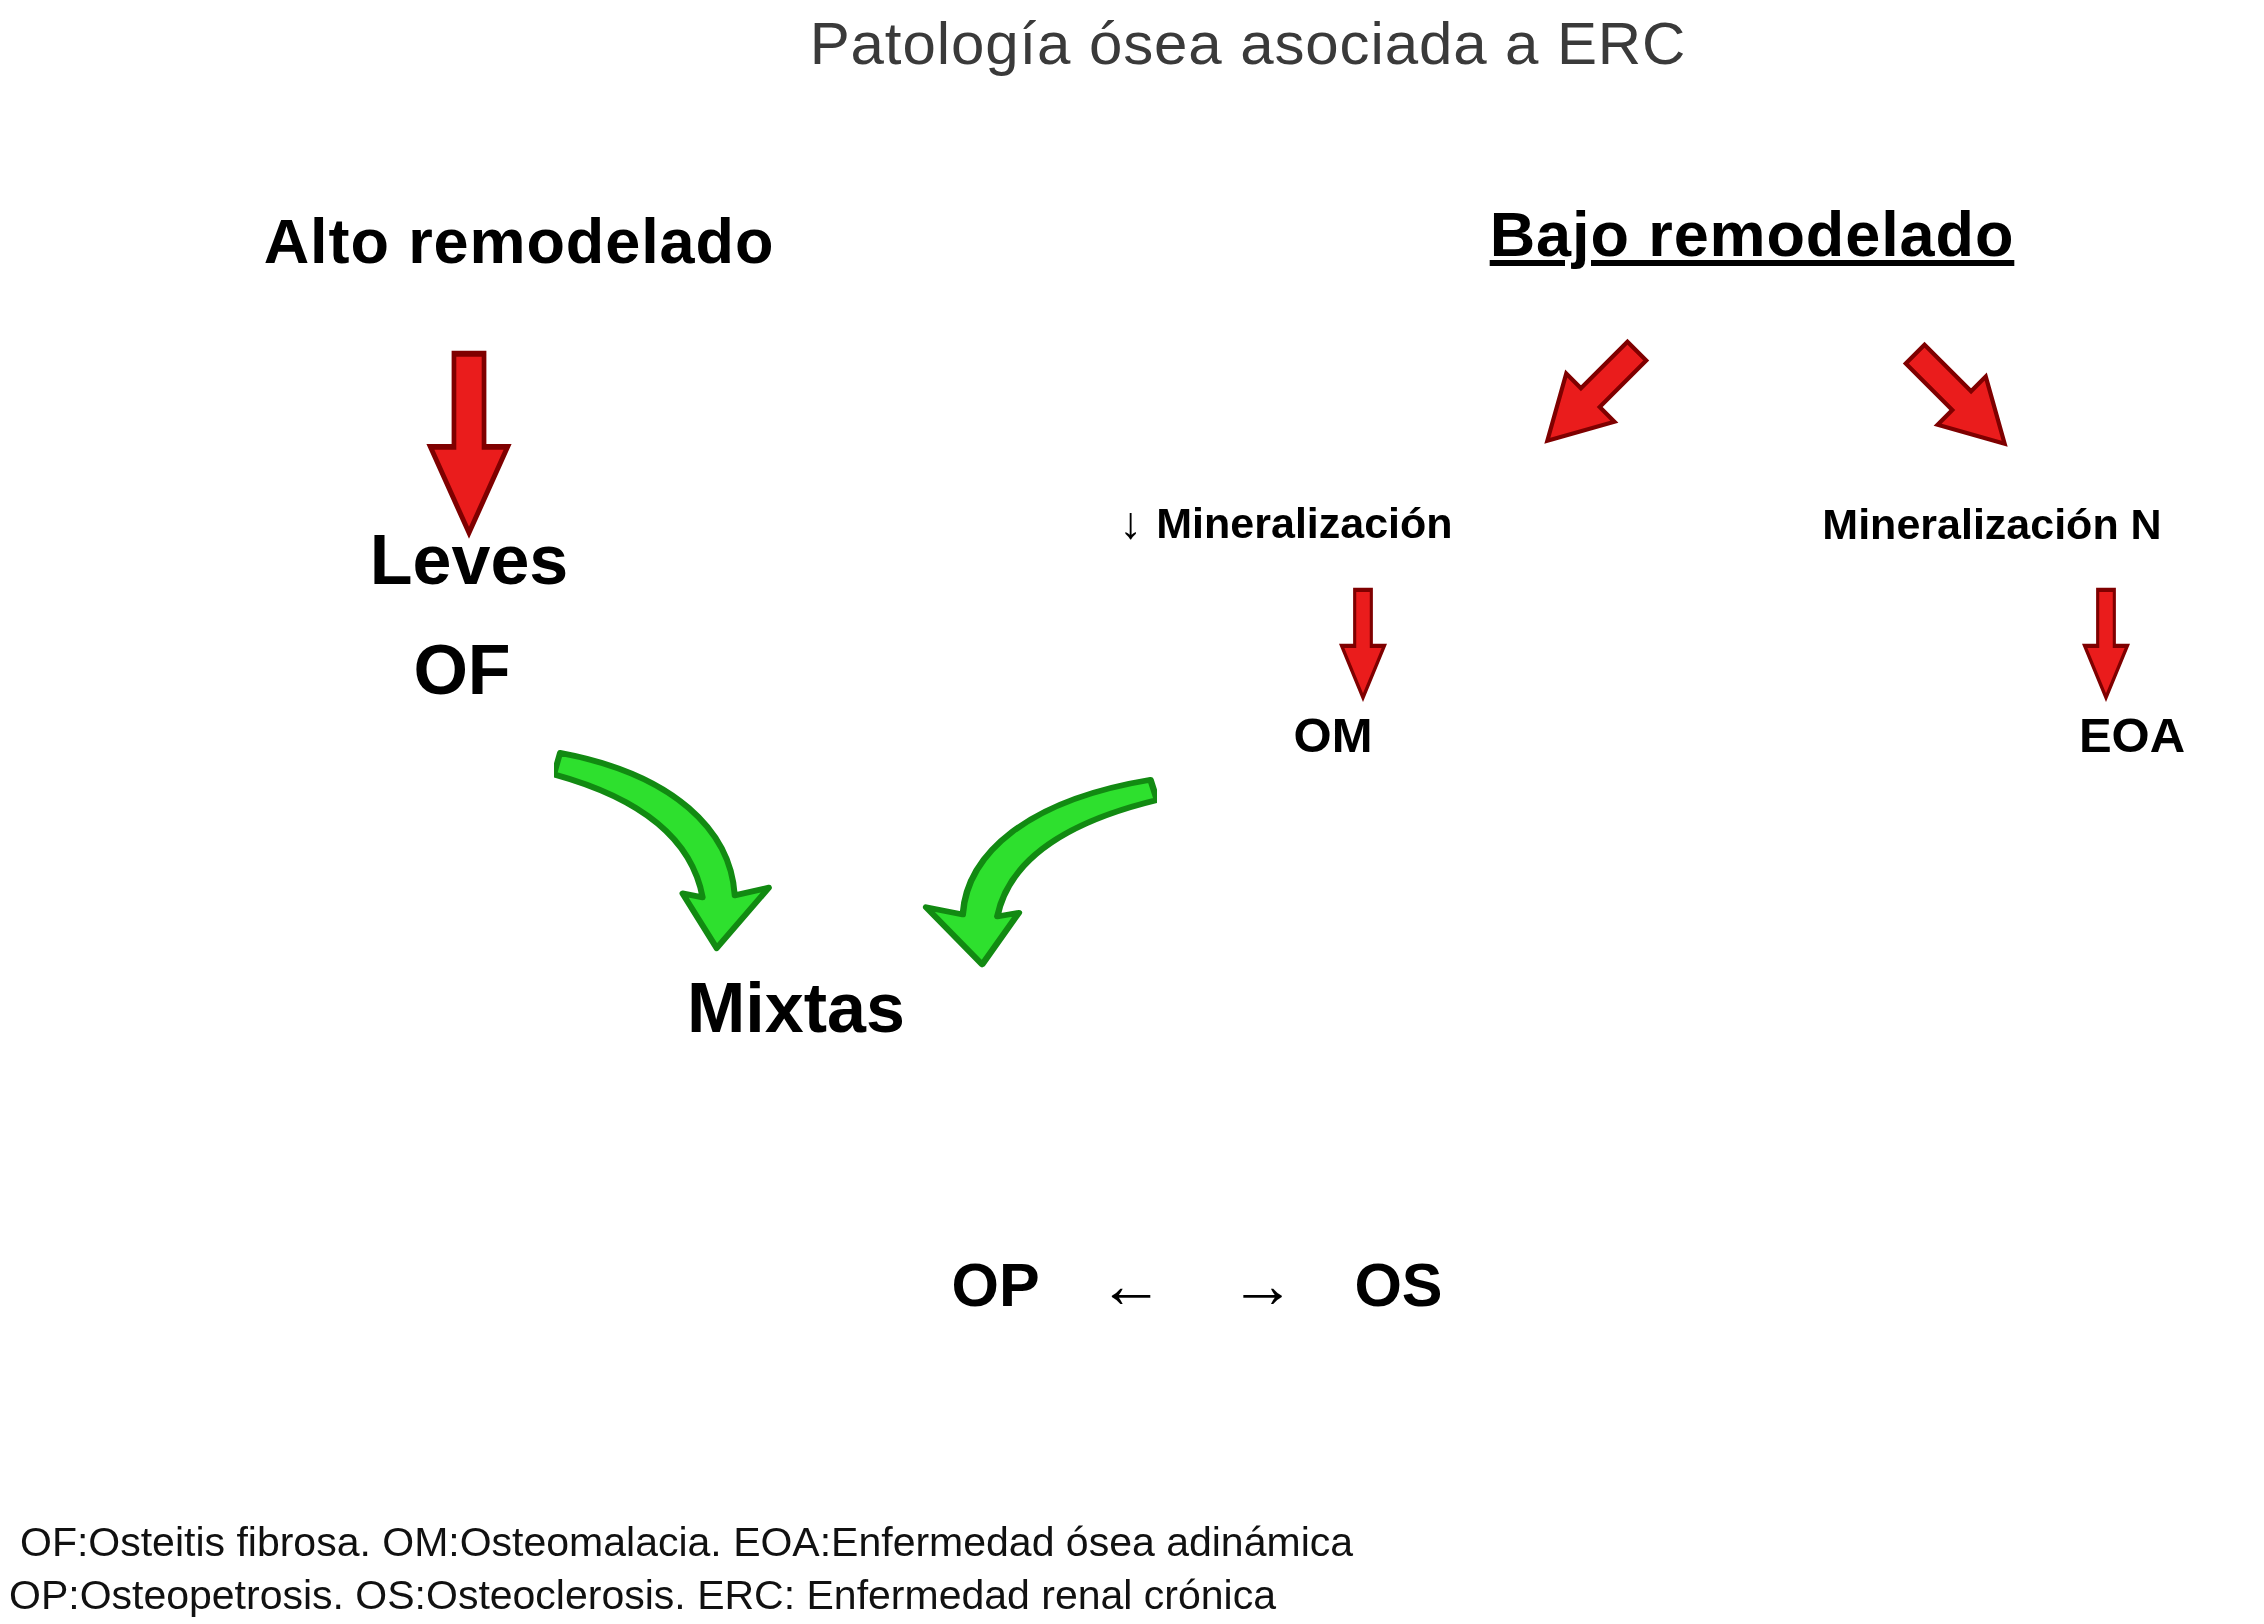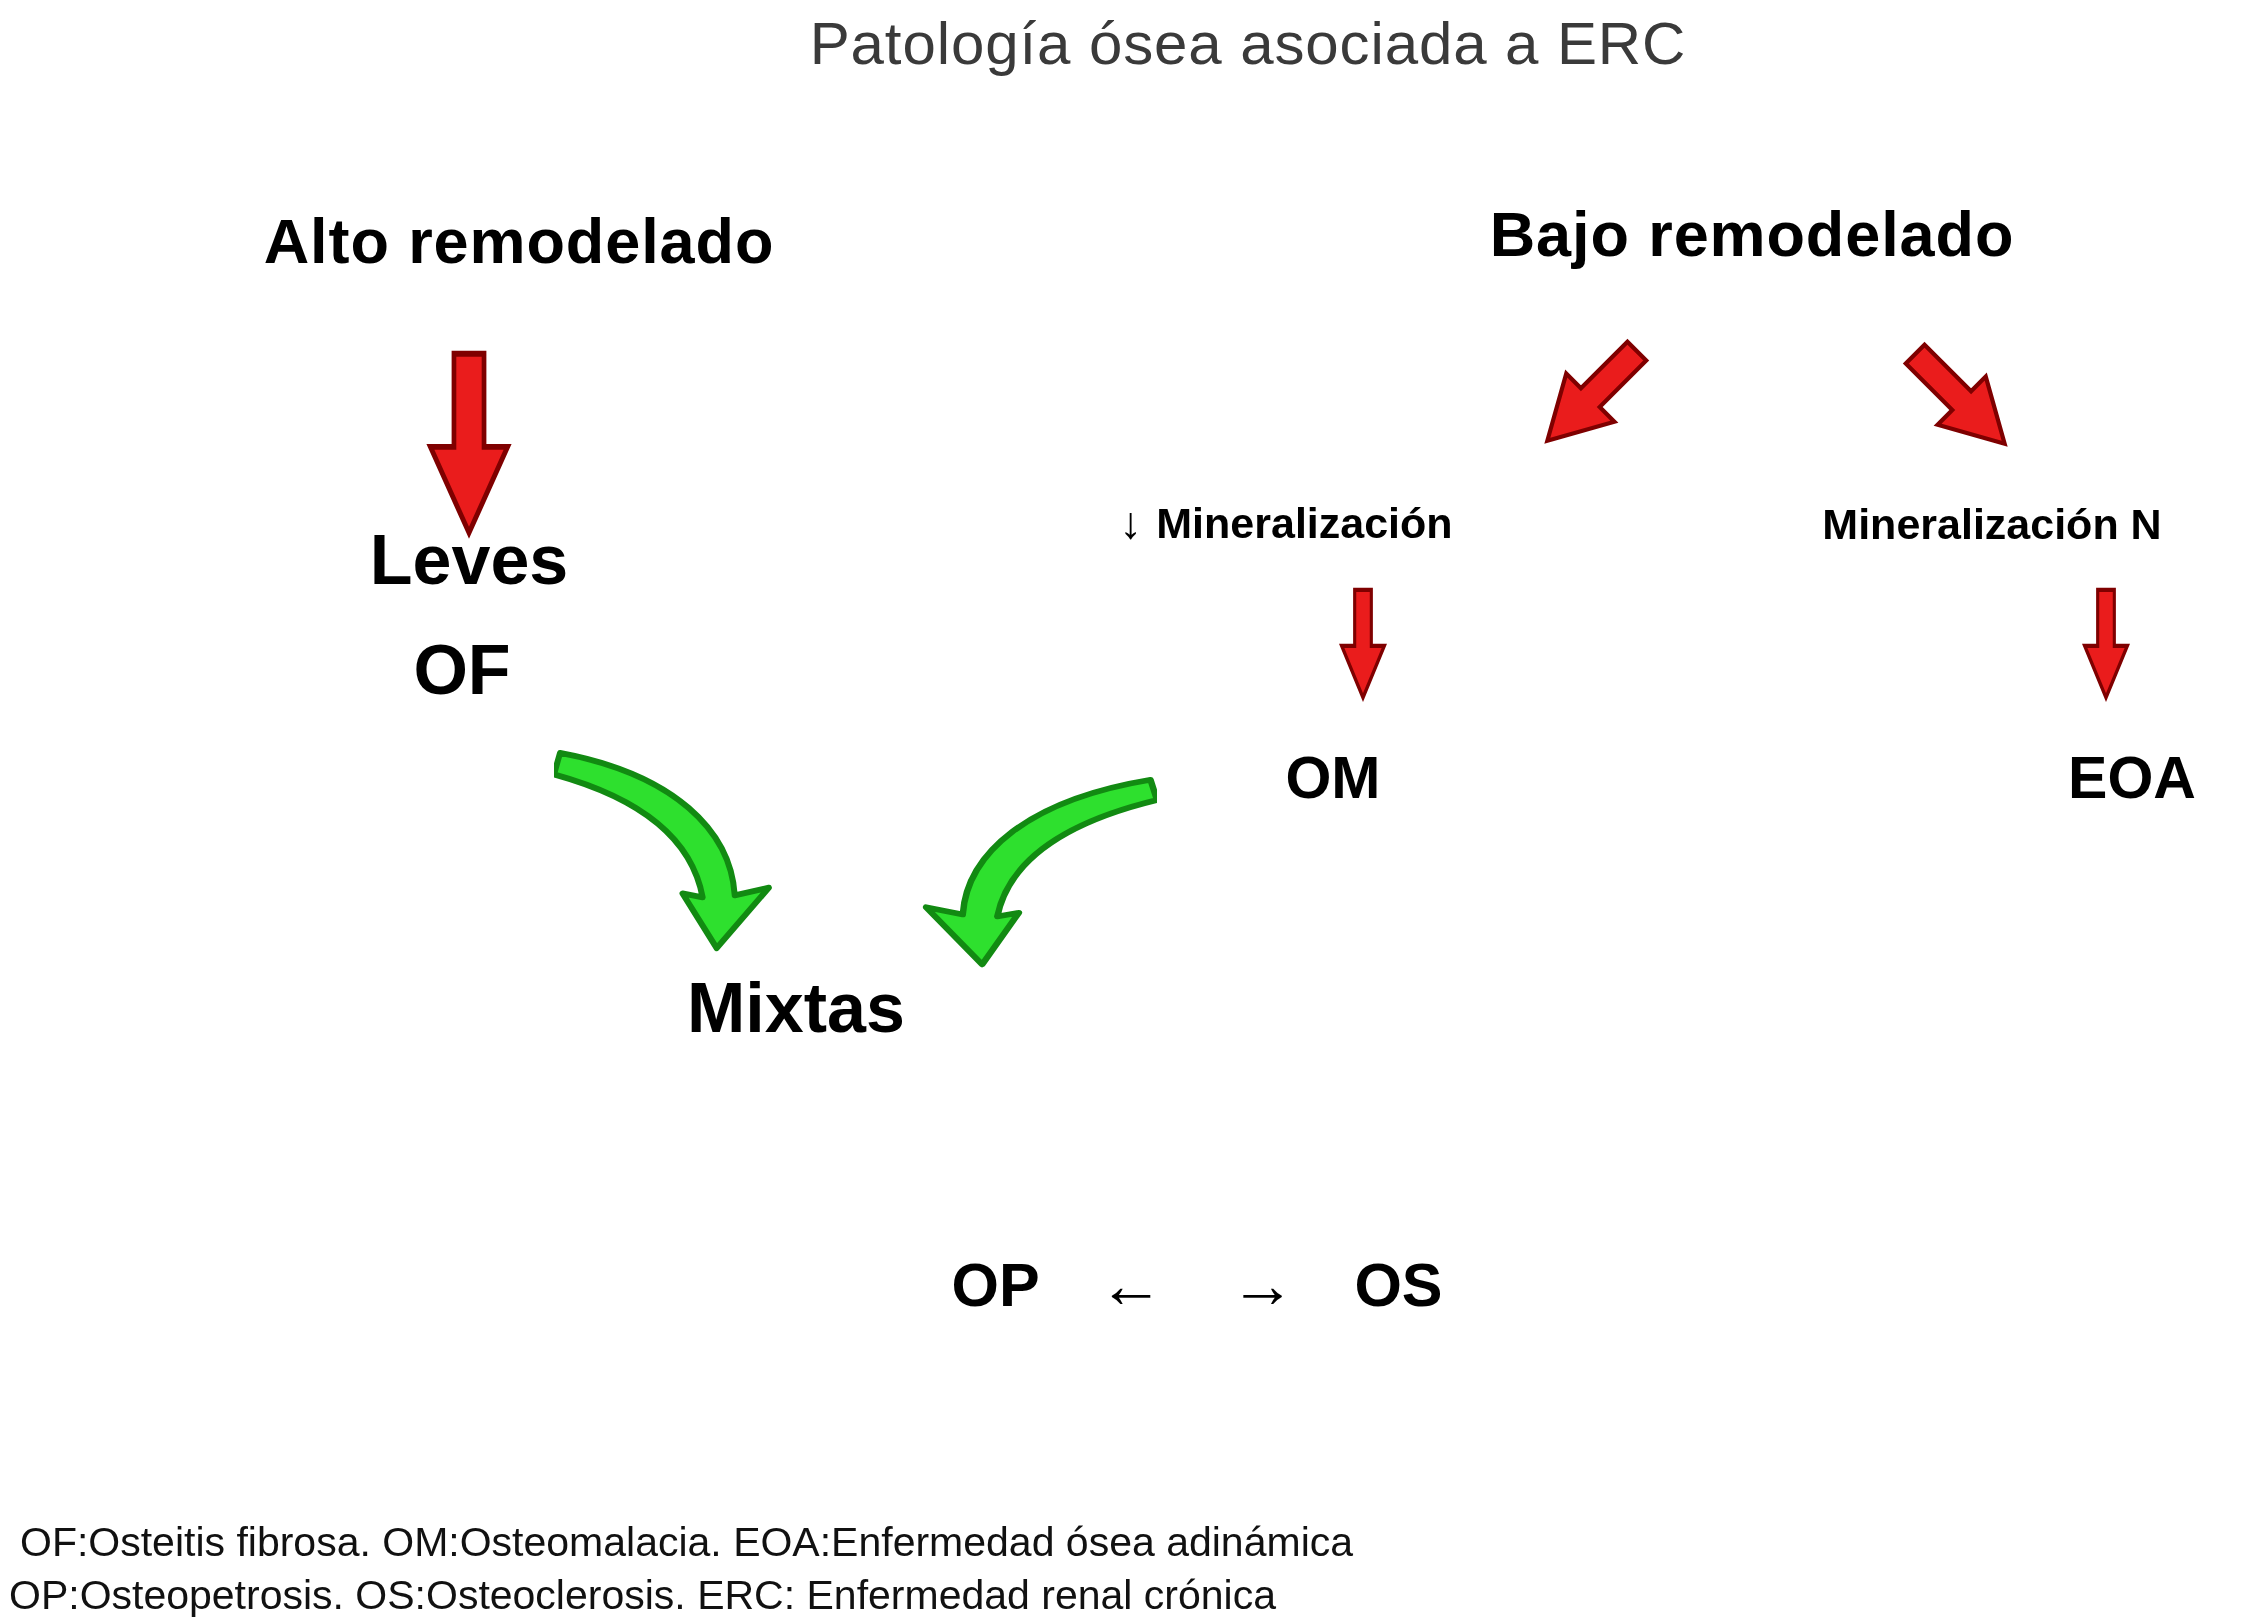--- a/index.html
+++ b/index.html
@@ -10,21 +10,21 @@
     font-family: "Liberation Sans", sans-serif;
     color: #000000;
     overflow: hidden;
   }
   .abs { position: absolute; white-space: nowrap; }
   .center { transform: translateX(-50%); }
   .title { font-size: 60px; font-weight: 400; color: #3a3a3a; letter-spacing: 0.9px; }
   .h1 { font-size: 63px; font-weight: 700; letter-spacing: 0.9px; }
   .h2 { font-size: 70px; font-weight: 700; }
   .h3 { font-size: 43px; font-weight: 700; }
-  .code-lg { font-size: 59px; font-weight: 700; margin-top: 37px; }
+  .code-lg { font-size: 49px; font-weight: 700; }
   .row { display: flex; align-items: baseline; gap: 14.4px; }
   .glyph { font-weight: 400; font-size: 45px; }
   .bottomline {
     display: flex; align-items: center; gap: 52px;
     font-size: 61px; font-weight: 700;
   }
   .bottomline .arr { font-weight: 400; font-size: 65px; padding: 0 7.2px; }
   .legend { font-size: 41px; font-weight: 400; color: #111; }
   .icon-box { position: absolute; }
   .icon-box svg { display: block; width: 100%; height: 100%; }
@@ -32,21 +32,21 @@
   .rotm45 { transform: rotate(-45deg); }
   .mirror svg { transform: scaleX(-1); }
 </style>
 </head>
 <body>
 
 <div class="abs title center" style="left:1248px; top:9px;">Patología ósea asociada a ERC</div>
 
 <div class="abs h1 center" style="left:519px; top:205px;">Alto remodelado</div>
 
-<div class="abs h1 center" style="left:1752px; top:198px;">Bajo remodelado</div>
+<div class="abs h1 center" style="left:1752px; top:198px;text-decoration:underline;">Bajo remodelado</div>
 
 <div class="icon-box" style="left:422px; top:349px; width:94px; height:191px;">
   <svg viewBox="0 0 100 160" preserveAspectRatio="none">
     <polygon points="34,4 66,4 66,82 91,82 50,154 9,82 34,82" fill="#ea1c1c" stroke="#7f0000" stroke-width="5" stroke-linejoin="miter"></polygon>
   </svg>
 </div>
 
 <div class="icon-box rot45" style="left:1550px; top:329px; width:83px; height:135px;">
   <svg viewBox="0 0 100 160" preserveAspectRatio="none">
     <polygon points="34,4 66,4 66,82 91,82 50,154 9,82 34,82" fill="#ea1c1c" stroke="#7f0000" stroke-width="5" stroke-linejoin="miter"></polygon>

